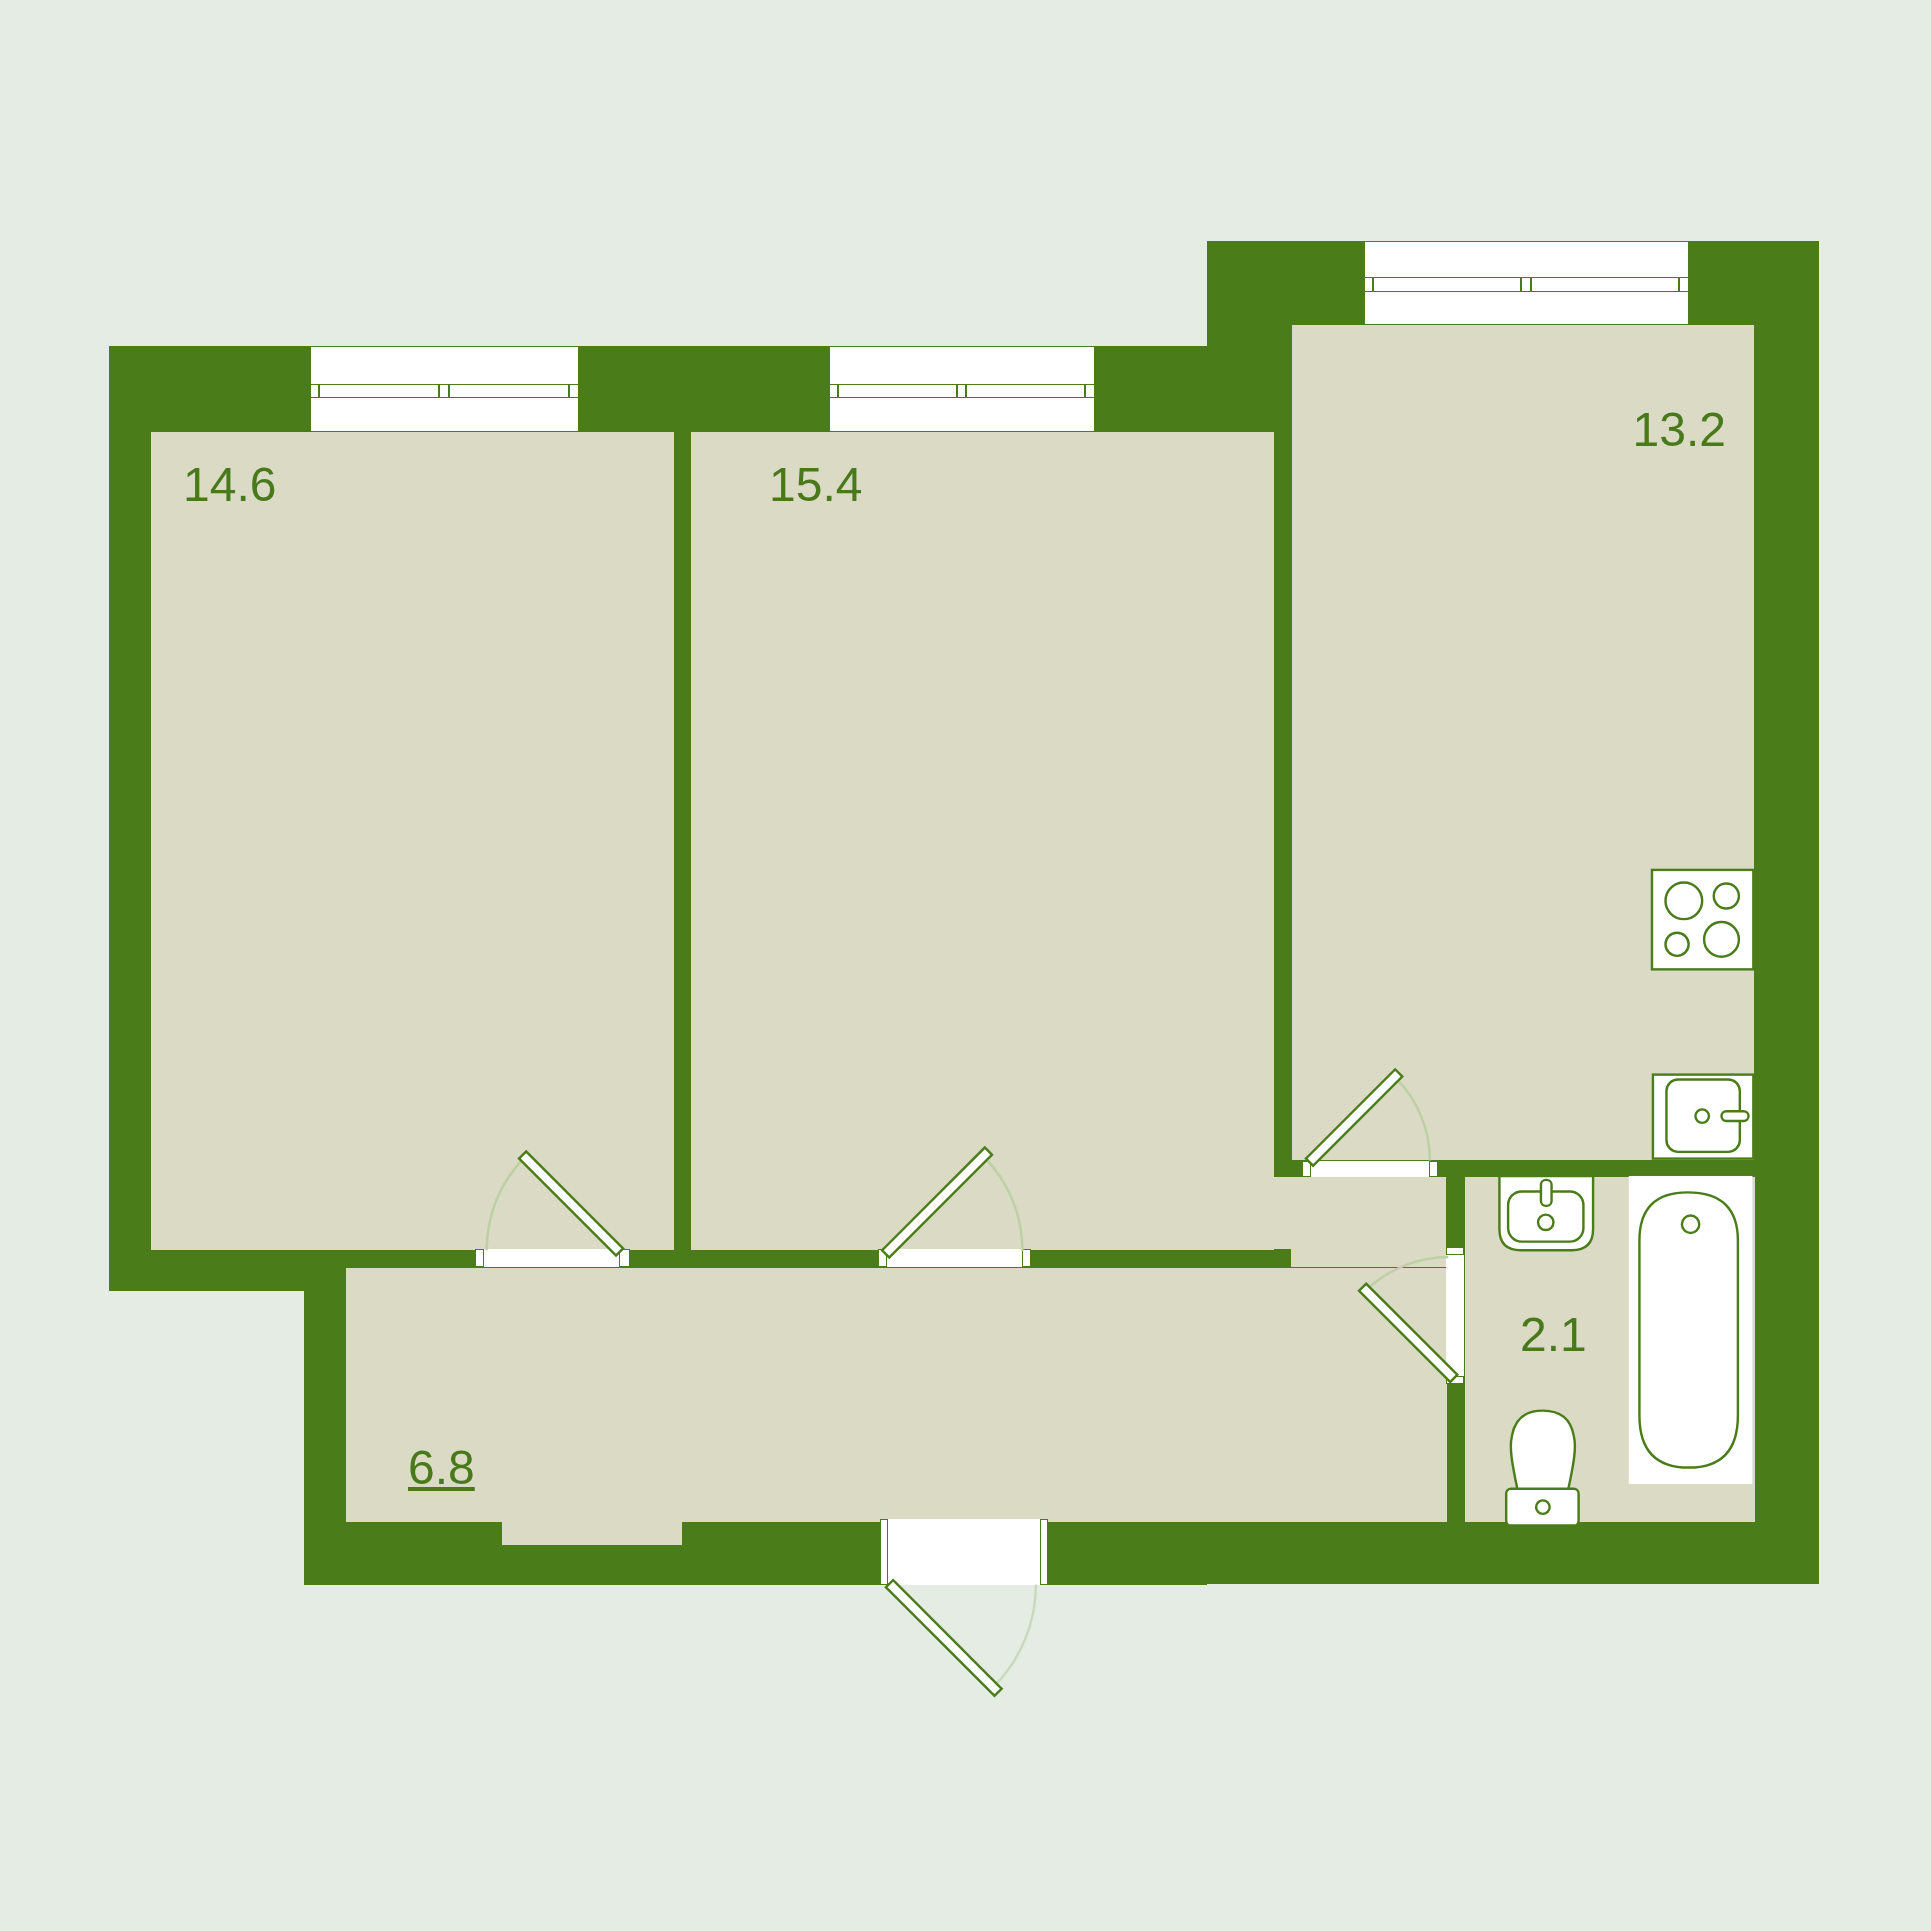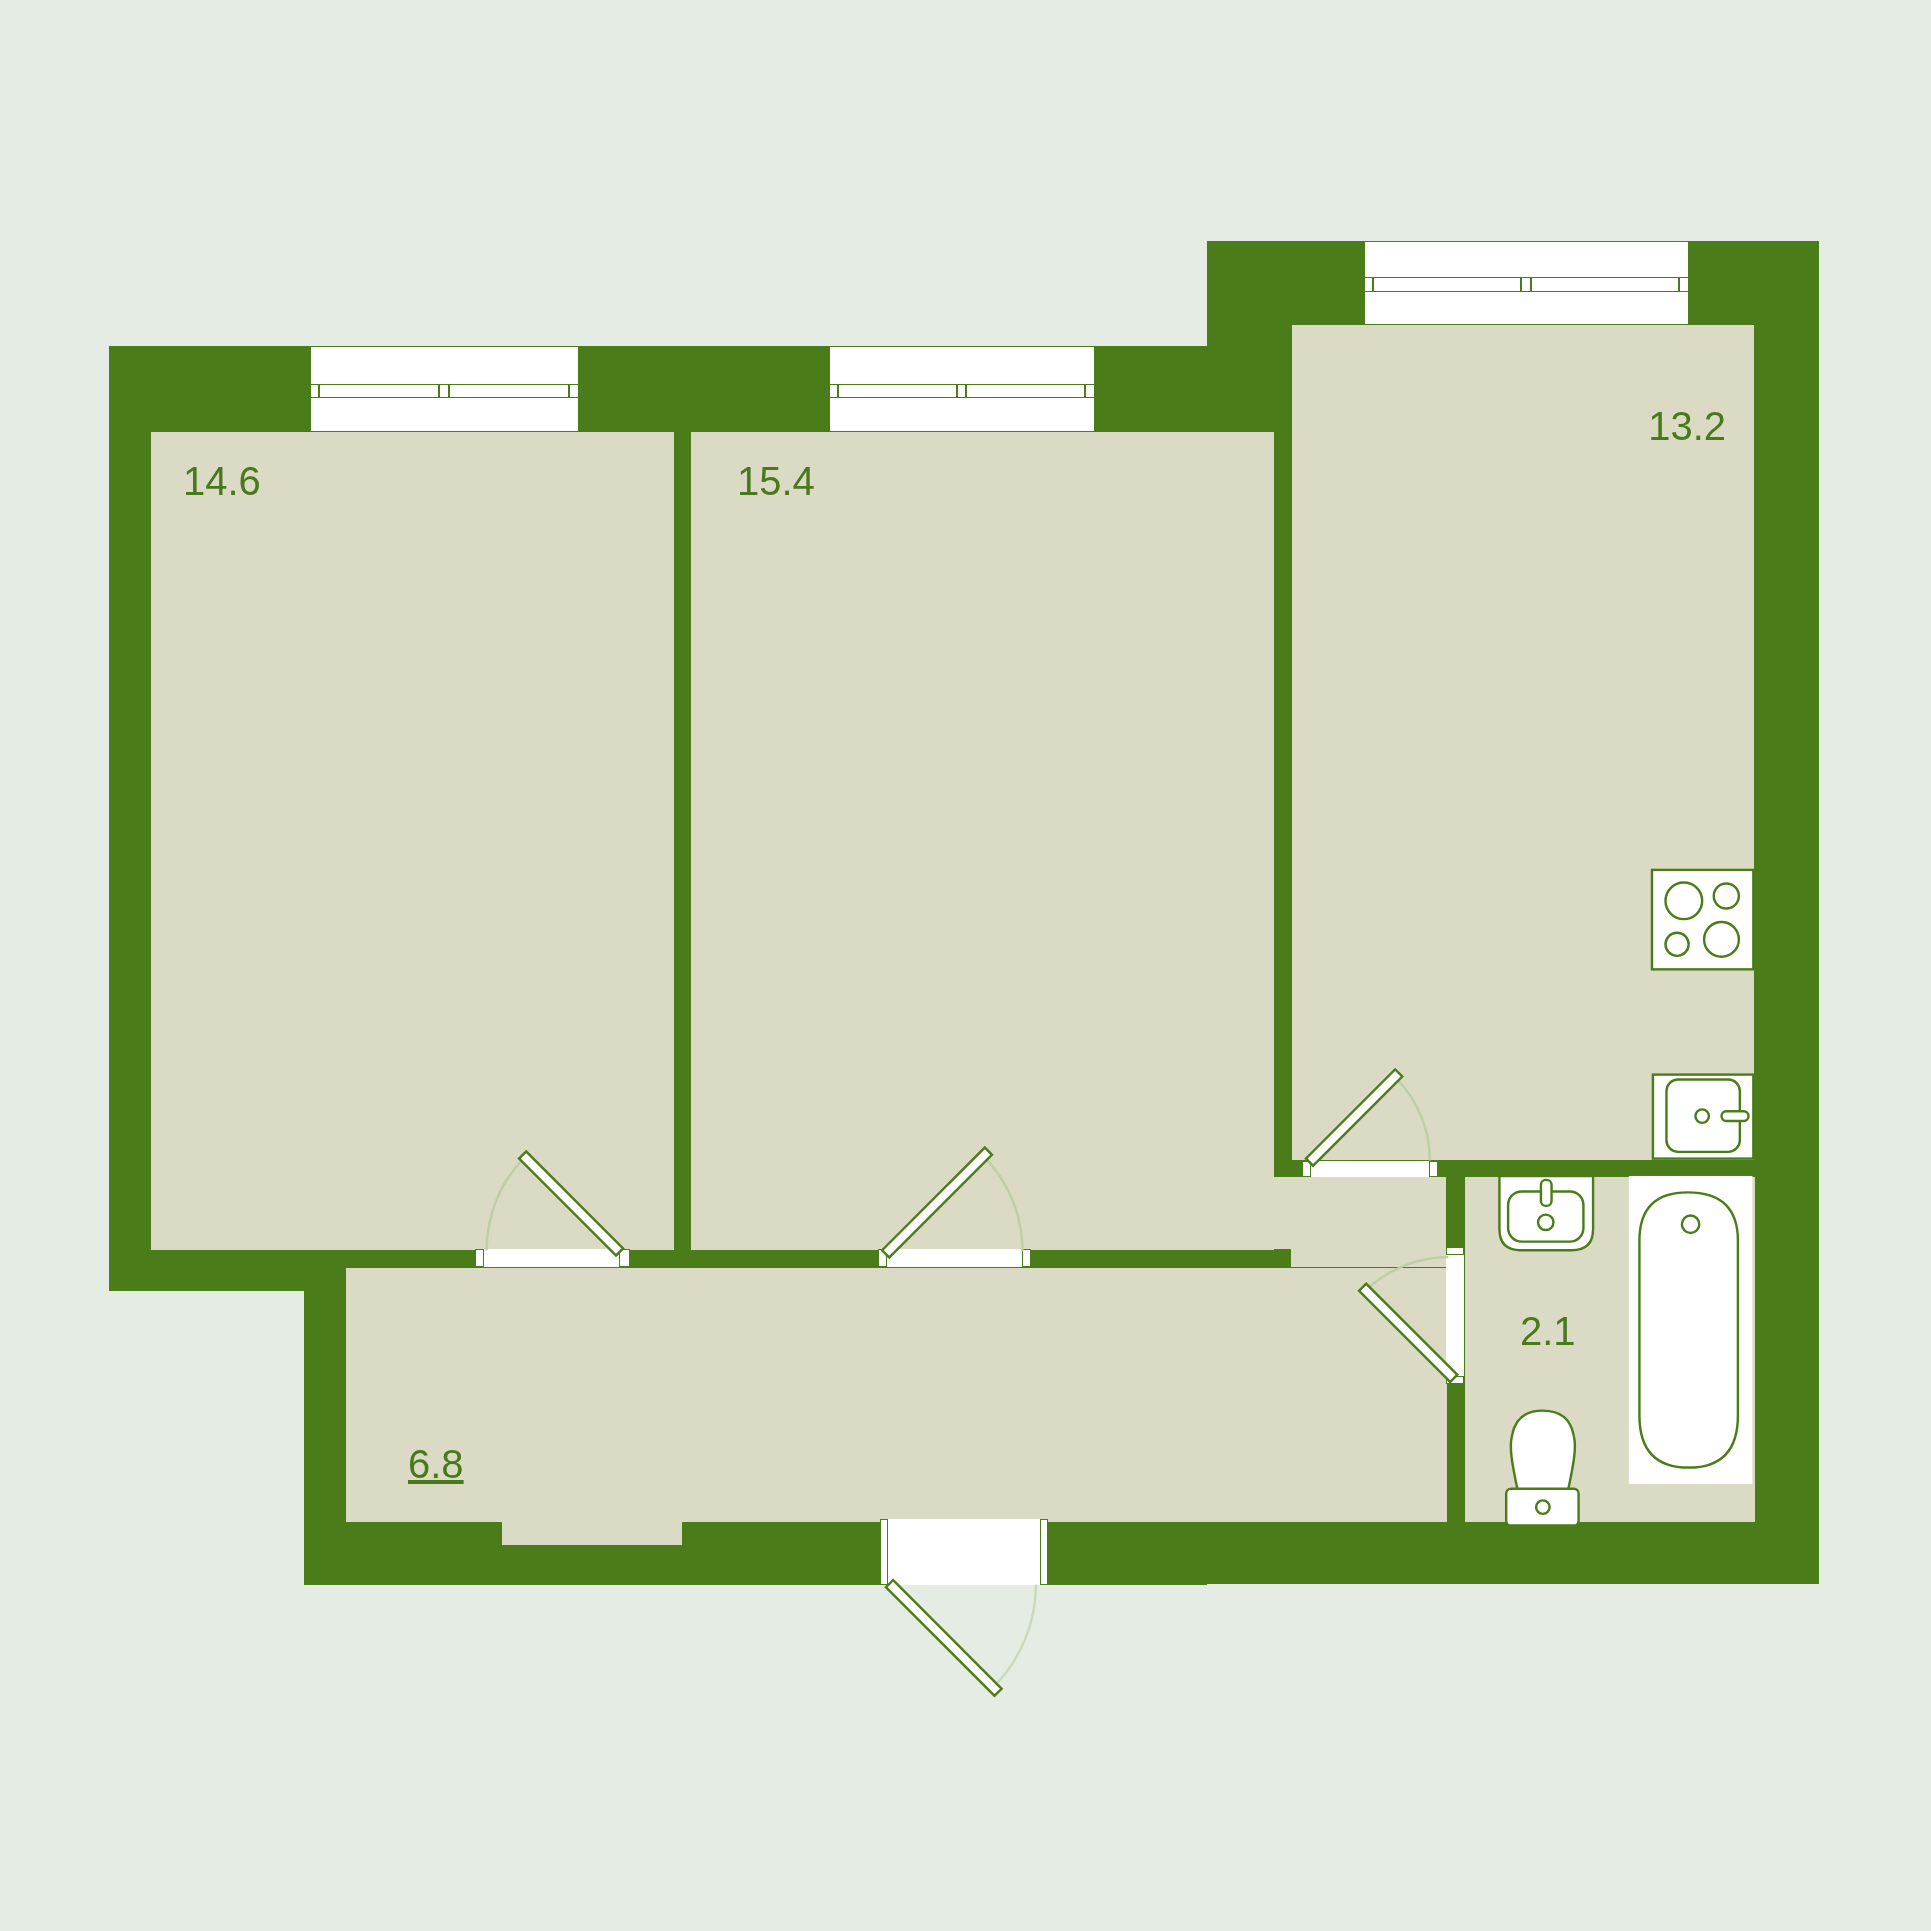--- a/index.html
+++ b/index.html
@@ -15,21 +15,21 @@
   .window{position:absolute;background:#fff;
           border-top:1.9px solid var(--wall);border-bottom:1.9px solid var(--wall);
           box-sizing:border-box;}
   .glz{position:absolute;left:0;right:0;background:#fff;
        border-top:1.9px solid var(--wall);border-bottom:1.9px solid var(--wall);
        box-sizing:border-box;}
   .glz .v{position:absolute;top:0;bottom:0;width:1.9px;background:var(--wall);}
   .opening{position:absolute;background:#fff;}
   .jamb{position:absolute;background:#fff;border:1.9px solid var(--wall);box-sizing:border-box;}
   .room-label{position:absolute;color:var(--label,#48791b);
-              font-size:40px;line-height:1.1;letter-spacing:0;}
+              font-size:48px;line-height:1.1;letter-spacing:0;}
   svg.overlay{position:absolute;left:0;top:0;pointer-events:none;}
   .arc{fill:none;stroke:var(--arc,#bccfa5);stroke-width:2.5;}
   .arc.faint{opacity:.65;}
   .leaf-o{stroke:var(--wall,#4a7d19);stroke-width:13;stroke-linecap:square;}
   .leaf-i{stroke:#fff;stroke-width:8;stroke-linecap:square;}
   .fx{fill:#fff;stroke:var(--wall,#4a7d19);stroke-width:2.5;}
   .fx-plain{fill:#fff;}
 </style>
 </head>
 <body style="--bg: #e4ece4;">
@@ -156,18 +156,18 @@
 
     <g>
       <rect class="fx-plain" x="1687" y="1218" width="128" height="319"></rect>
       <path class="fx" d="M 1698 1285 Q 1698 1235 1748 1235 Q 1800 1235 1800 1285
                           L 1800 1466 Q 1800 1520 1749 1520 Q 1698 1520 1698 1466 Z"></path>
       <circle class="fx" cx="1751" cy="1268" r="9"></circle>
     </g>
   </svg>
 
   <div class="room-label" style="left:183px;top:459px;">14.6</div>
-  <div class="room-label" style="left:737px;top:459px;">15.4</div>
+  <div class="room-label" style="left:769px;top:459px;">15.4</div>
   <div class="room-label" style="right:205px;top:404px;">13.2</div>
   <div class="room-label" style="left:408px;top:1442px;text-decoration:underline;">6.8</div>
   <div class="room-label" style="left:1520px;top:1309px;">2.1</div>
 </div>
 
 
 </body></html>

